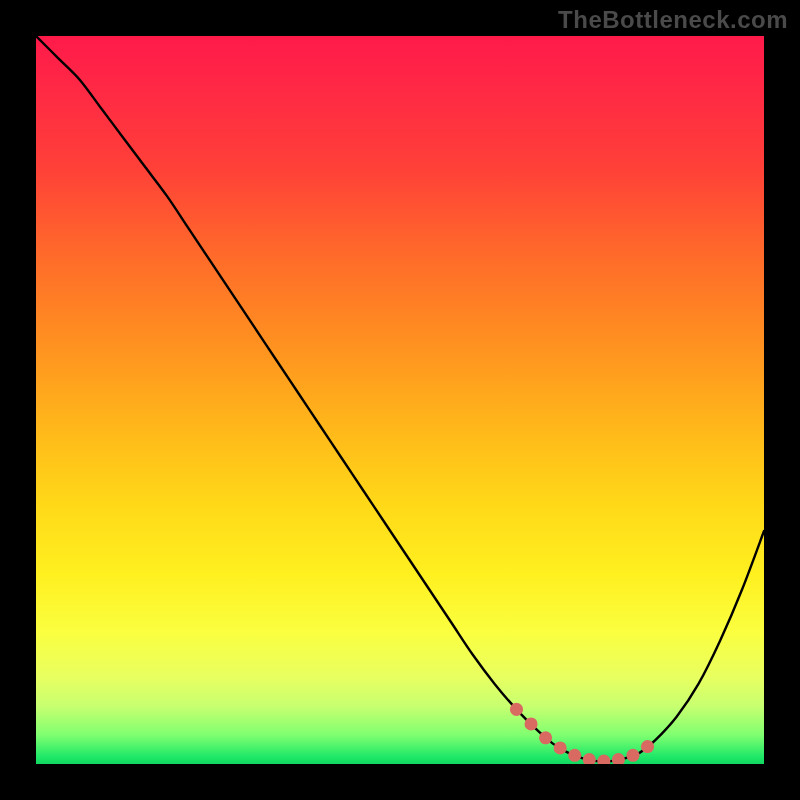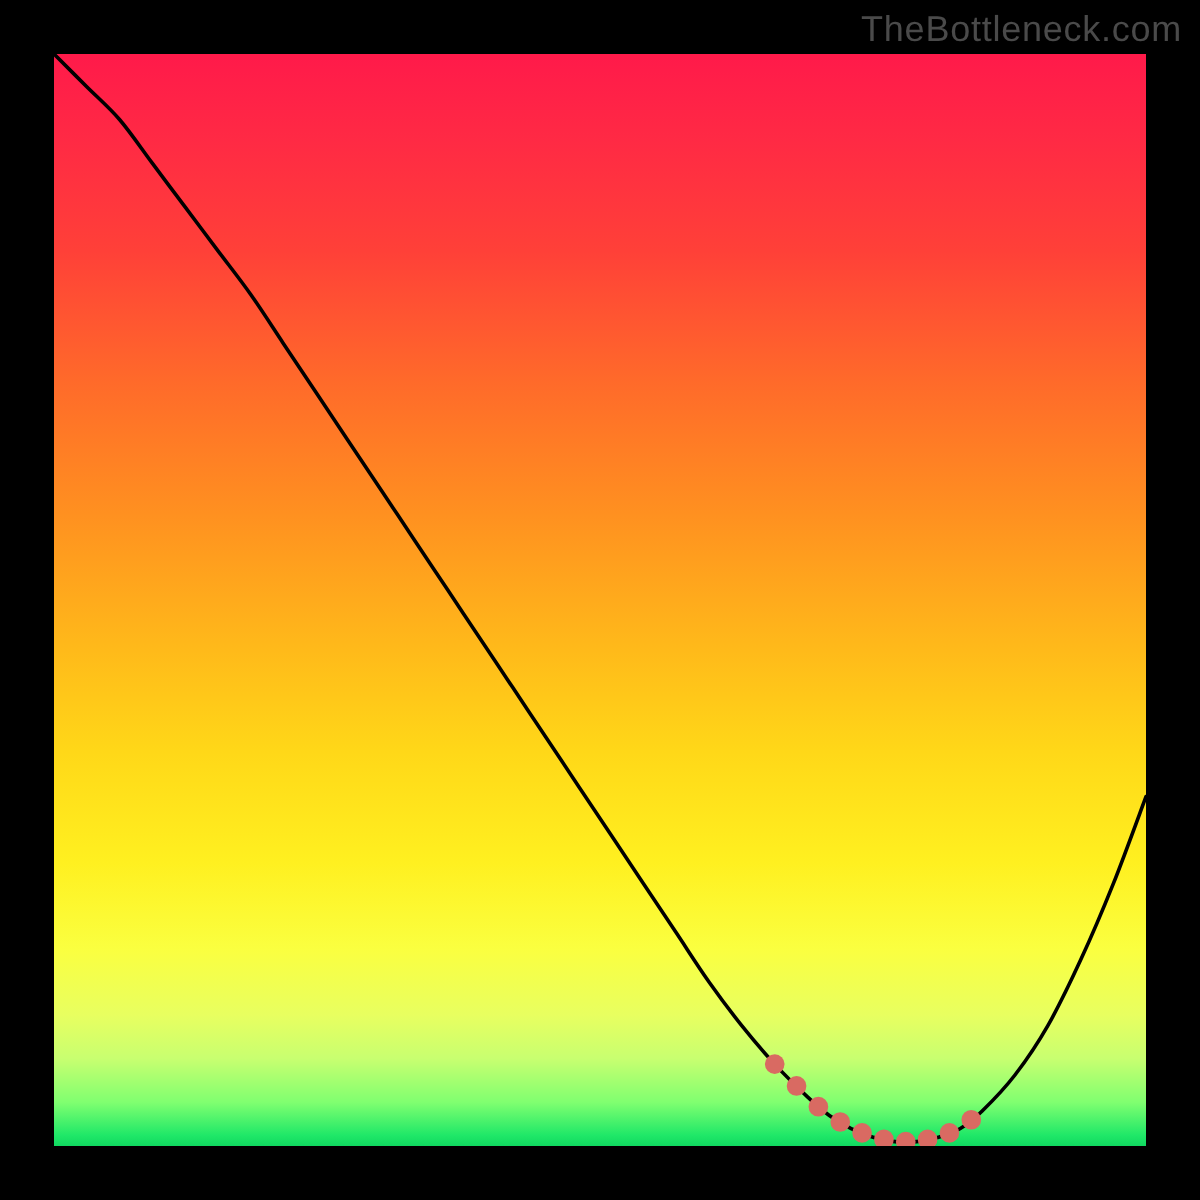--- a/index.html
+++ b/index.html
@@ -1,18 +1,18 @@
 <!DOCTYPE html>
 <html><head>
 <meta charset="utf-8">
 <style>
 * { margin: 0; padding: 0; box-sizing: border-box; }
 html, body { width: 800px; height: 800px; overflow: hidden; background: #000; font-family: Arial, sans-serif; }
 .container { position: relative; width: 800px; height: 800px; background: #000; }
-.watermark { position: absolute; top: 6px; right: 12px; color: #4a4a4a; font-size: 24px; font-weight: normal; letter-spacing: 0.5px; z-index: 10; }
+.watermark { position: absolute; top: 6px; right: 12px; color: #4a4a4a; font-size: 24px; font-weight: bold; letter-spacing: 0.5px; z-index: 10; }
 .plot-area { position: absolute; left: 36px; top: 36px; width: 728px; height: 728px; }
 .gradient-bg { position: absolute; inset: 0; background: linear-gradient(to bottom,
   #ff1a4a 0%,
   #ff2a44 8%,
   #ff4038 18%,
   #ff6a2a 30%,
   #ff9020 42%,
   #ffb81a 54%,
   #ffd818 64%,
   #fff020 74%,

